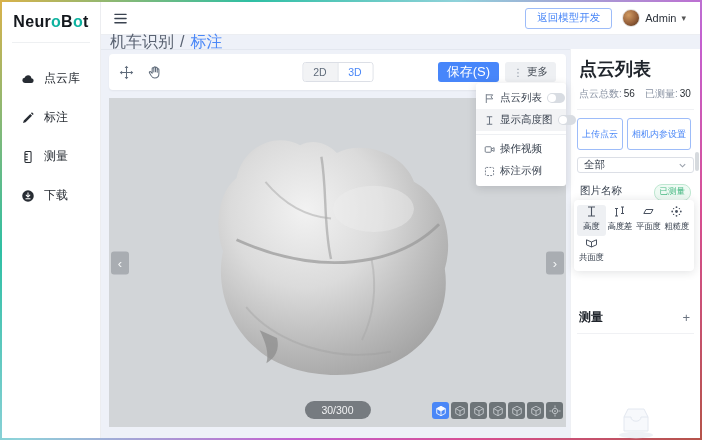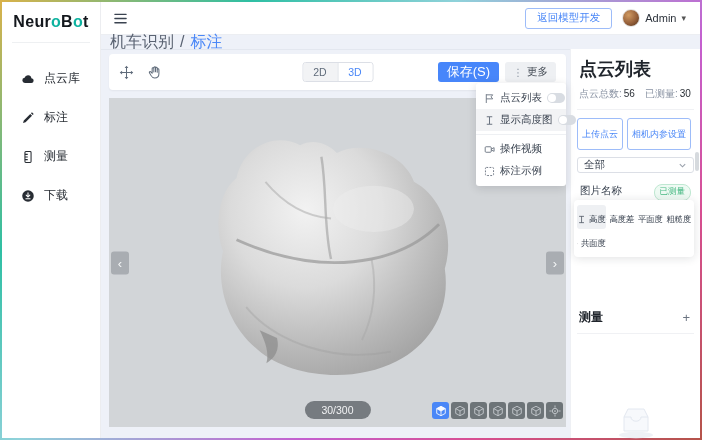--- a/index.html
+++ b/index.html
@@ -85,21 +85,21 @@
   .pp-rows{margin-top:3px;}
   .pp-row{display:flex;justify-content:space-between;height:17px;padding:0 3px;color:#3a4350;cursor:pointer;}
   .pp-row.selected{background:#e2e5ea;color:#4a87f7;}
   .row-right{display:flex;align-items:center;gap:3px;}
   .row-close{color:#9aa1ac;font-size:10px;cursor:pointer;}
   .row-action{color:#4a87f7;font-size:9px;white-space:nowrap;}
   .pp-scrollthumb{position:absolute;right:1px;top:103px;width:4px;height:19px;border-radius:2px;background:#d6dade;}
 
   .tools-pop{position:absolute;left:3px;right:6px;top:151px;background:#fff;border-radius:4px;box-shadow:0 1px 10px rgba(31,35,41,.14);padding:5px 3px 4px;z-index:5;}
   .tools-grid{display:flex;flex-wrap:wrap;}
-  .tool-cell{width:25%;box-sizing:border-box;display:flex;flex-direction:row;align-items:center;gap:3px;padding:8px 0 3px;border-radius:3px;cursor:pointer;color:#3a4350;}
+  .tool-cell{width:25%;box-sizing:border-box;display:flex;flex-direction:column;align-items:center;gap:3px;padding:0 0 3px;border-radius:3px;cursor:pointer;color:#3a4350;}
   .tool-cell.selected{background:#eef0f3;}
   .tool-cell svg{width:13px;height:13px;color:#4a5260;display:block;}
   .tl{font-size:8.5px;letter-spacing:-.3px;white-space:nowrap;}
 
   .measure-head{display:flex;justify-content:space-between;align-items:center;margin-top:57px;padding:0 2px 7px;border-bottom:1px solid #f0f1f4;}
   .measure-title{font-size:12px;font-weight:bold;color:#1f242b;}
   .add-btn{color:#6b7481;font-size:13px;cursor:pointer;background:none;border:none;padding:0 2px;line-height:1;}
   .empty{display:flex;flex-direction:column;align-items:center;margin-top:70px;color:#c6ccd8;font-size:10px;gap:3px;}
 </style>
 </head>

